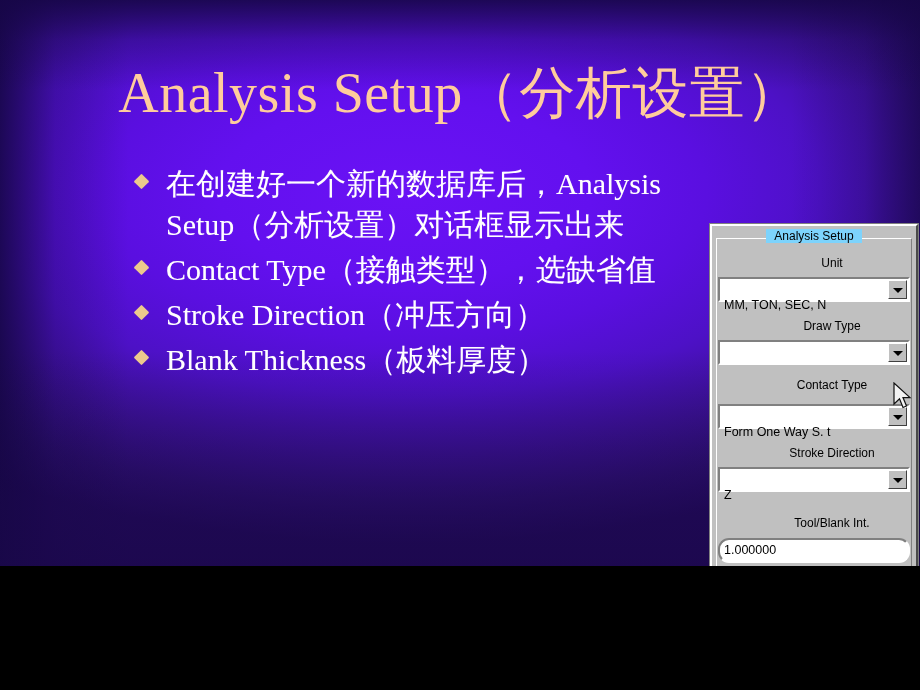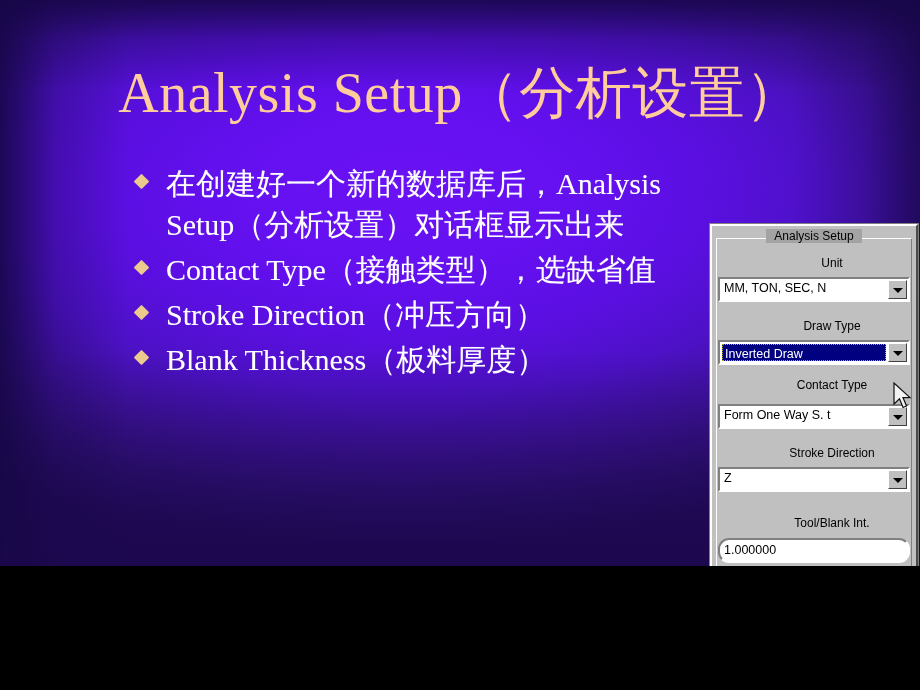--- a/index.html
+++ b/index.html
@@ -118,21 +118,21 @@
   .group-title {
     position: absolute;
     left: 0;
     top: -10px;
     width: 100%;
     text-align: center;
     font-size: 12px;
     color: #000;
   }
   .group-title span {
-    background: #a3a3a3;
+    background: #7dd3fc;
     padding: 0 8px;
     margin-top: 28px;
   }
 
   .fld-label {
     position: absolute;
     width: 100%;
     text-align: center;
     font-size: 12px;
     color: #000;
@@ -147,21 +147,21 @@
     background: #ffffff;
     border-top: 2px solid #808080;
     border-left: 2px solid #808080;
     border-right: 2px solid #ffffff;
     border-bottom: 2px solid #ffffff;
     box-sizing: border-box;
   }
   .combo .cval {
     position: absolute;
     left: 4px;
-    top: 2px;
+    top: 19px;
     right: 24px;
     font-size: 12.5px;
     color: #000;
     white-space: nowrap;
     overflow: hidden;
   }
   .combo.sel .cval {
     left: 2px;
     top: 2px;
     right: 22px;
@@ -284,21 +284,20 @@
       <div class="fld-label" style="top:30px;">Unit</div>
       <div class="combo" style="top:51px;">
         <div class="cval">MM, TON, SEC, N</div>
         <div class="arrowbtn">
             <i></i>
           </div>
       </div>
 
       <div class="fld-label" style="top:93px;">Draw Type</div>
       <div class="combo sel" style="top:114px;">
-        <div class="cval">Inverted Draw</div>
         <div class="arrowbtn">
             <i></i>
           </div>
       </div>
 
       <div class="fld-label" style="top:152px;">Contact Type</div>
       <div class="combo" style="top:178px;">
         <div class="cval">Form One Way S. t</div>
         <div class="arrowbtn">
             <i></i>

